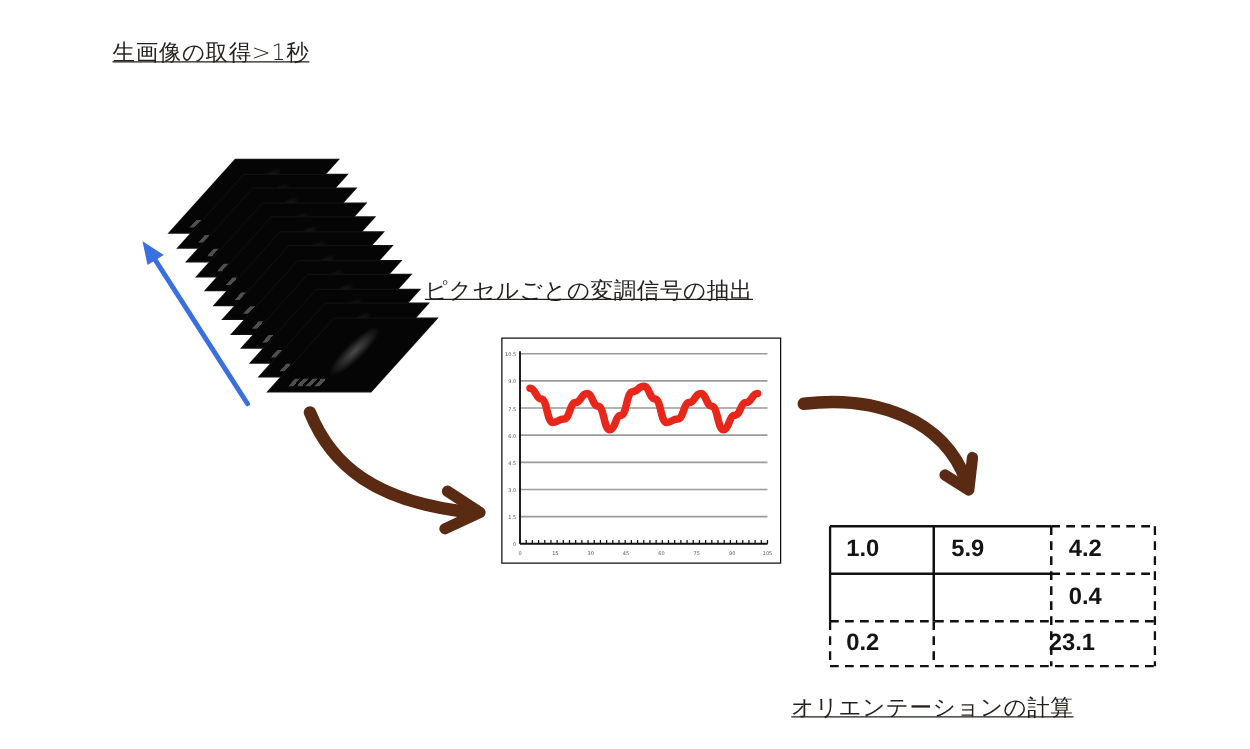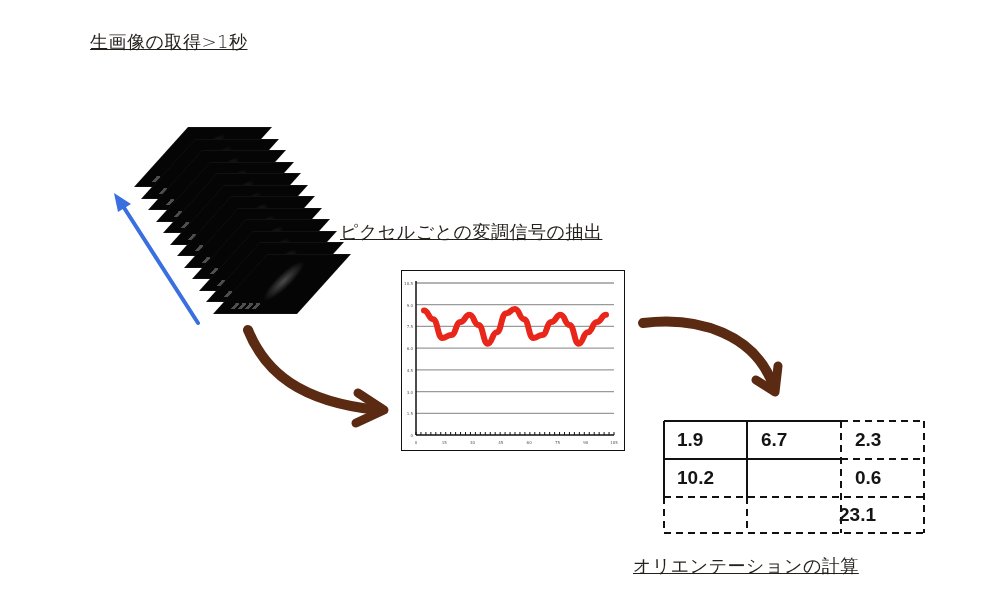--- a/index.html
+++ b/index.html
@@ -170,21 +170,21 @@
       <line x1="178" y1="1" x2="261" y2="1"></line>
       <line x1="178" y1="39" x2="261" y2="39"></line>
       <line x1="1" y1="77" x2="261" y2="77"></line>
       <line x1="1" y1="113" x2="261" y2="113"></line>
       <line x1="178" y1="1" x2="178" y2="113"></line>
       <line x1="261" y1="1" x2="261" y2="113"></line>
       <line x1="1" y1="77" x2="1" y2="113"></line>
       <line x1="84" y1="77" x2="84" y2="113"></line>
     </g>
   </svg>
-  <div class="cell" style="left:0;top:2px;width:84px;height:37px">1.9</div>
-  <div class="cell" style="left:84px;top:2px;width:94px;height:37px">6.7</div>
-  <div class="cell" style="left:178px;top:2px;width:83px;height:37px">2.3</div>
-  <div class="cell" style="left:0;top:40px;width:84px;height:37px">10.2</div>
-  <div class="cell" style="left:178px;top:40px;width:83px;height:37px">0.6</div>
+  <div class="cell" style="left:0;top:2px;width:84px;height:37px">1.0</div>
+  <div class="cell" style="left:84px;top:2px;width:94px;height:37px">5.9</div>
+  <div class="cell" style="left:178px;top:2px;width:83px;height:37px">4.2</div>
+  <div class="cell" style="left:178px;top:40px;width:83px;height:37px">0.4</div>
+  <div class="cell" style="left:0;top:77px;width:84px;height:37px">0.2</div>
   <div class="cell" style="left:162px;top:77px;width:83px;height:37px">23.1</div>
 </div>
 
 <div class="label" id="lbl-orient">オリエンテーションの計算</div>
 
 </body></html>

